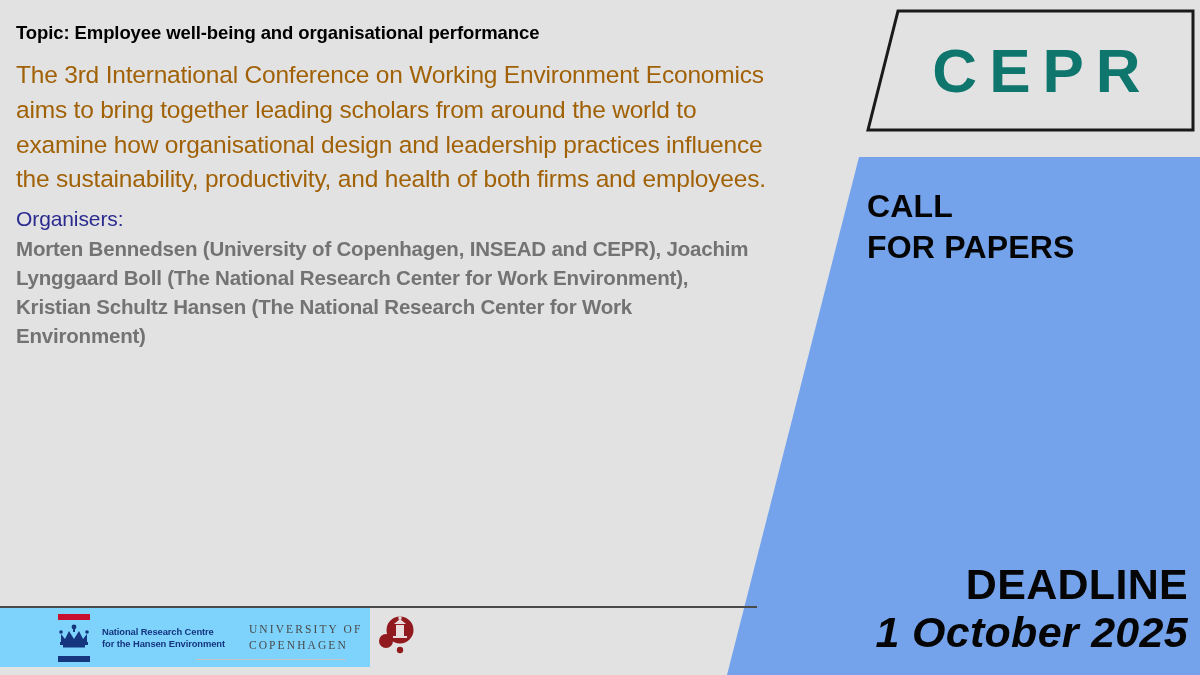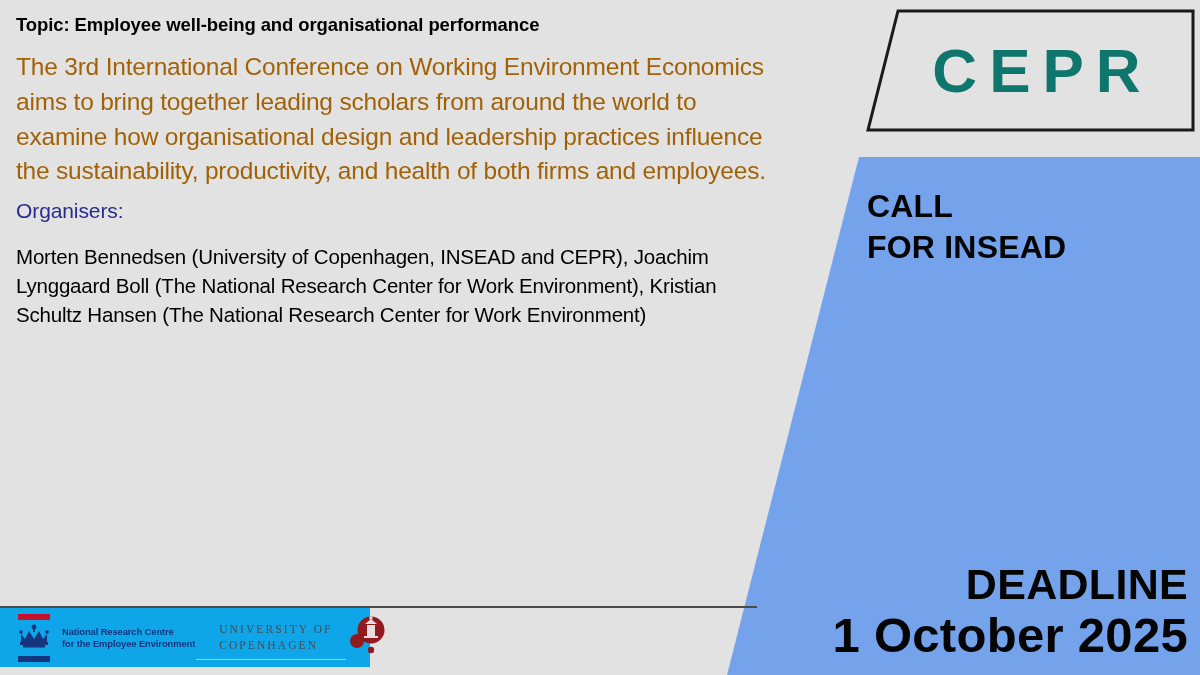--- a/index.html
+++ b/index.html
@@ -44,60 +44,61 @@
     color:#111;
   }
   #conf-title{
     font-size:31px;
     font-weight:bold;
     line-height:1.18;
     letter-spacing:-0.2px;
     color:#000;
   }
   #conf-topic{
-    margin-top:0;
+    margin-top:8px;
     font-size:18.5px;
     font-weight:bold;
     color:#000;
     letter-spacing:-0.1px;
   }
   #conf-desc{
     margin-top:14px;
     font-size:24.5px;
     line-height:1.42;
     color:#a16207;
     letter-spacing:-0.2px;
     max-width:760px;
   }
   #organisers-label{
     margin-top:10px;
     font-size:21px;
     color:#2b2b8f;
     letter-spacing:-0.1px;
   }
   #organisers-names{
-    margin-top:19px;
+    margin-top:3px;
     font-size:20.5px;
     line-height:1.42;
-    color:#000000;
+    color:#737373;
     letter-spacing:-0.2px;
     max-width:745px;
+    font-weight:bold;
   }
 
   
   #footer-rule{
     position:absolute;
     left:0; top:606px; width:757px; height:2px;
     background:#4a4a4a;
   }
   #logo-strip{
     position:absolute;
     left:0; top:608px; width:370px; height:59px;
-    background:#0ea5e9;
-    display:flex; align-items:center;
+    background:#7dd3fc;
+    display:flex; align-items:center;padding-left:40px;
   }
   #nrcwe-logo{
     display:flex; align-items:center;
     margin-left:14px;
   }
   #nrcwe-mark{ width:42px; }
   #nrcwe-mark svg{ display:block; }
   #nrcwe-text{
     margin-left:6px;
     font-size:9.4px;
@@ -143,24 +144,25 @@
     text-align:right;
     color:#050505;
   }
   #deadline-label{
     font-size:43px;
     font-weight:bold;
     letter-spacing:0.3px;
     line-height:1.12;
   }
   #deadline-date{
-    font-size:49px;
+    font-size:43px;
     font-weight:bold;
     letter-spacing:0.3px;
     line-height:1.12;
+    font-style:italic;
   }
 </style>
 </head>
 <body style="background: rgb(226, 226, 226);">
 
 <div id="blue-panel">
   <svg viewBox="0 0 1200 675" xmlns="http://www.w3.org/2000/svg">
     <polygon id="blue-shape" points="859,157 1200,157 1200,675 727,675" fill="#74a3ec"></polygon>
   </svg>
 </div>
@@ -194,21 +196,21 @@
           <rect x="9" y="33" width="22" height="2.5"></rect>
           <circle cx="20" cy="15" r="2.4"></circle>
           <rect x="19" y="15" width="2" height="5"></rect>
           <circle cx="7" cy="20" r="1.8"></circle>
           <circle cx="33" cy="20" r="1.8"></circle>
         </g>
       </svg>
     </div>
     <div id="nrcwe-text">
       <div>National Research Centre</div>
-      <div>for the Employee Environment</div>
+      <div>for the Hansen Environment</div>
     </div>
   </div>
 
   <div id="ucph-logo">
     <div id="ucph-text">
       <div>UNIVERSITY OF</div>
       <div>COPENHAGEN</div>
     </div>
     <div id="ucph-seal">
       <svg width="48" height="46" viewBox="0 0 48 46" xmlns="http://www.w3.org/2000/svg">
@@ -222,19 +224,19 @@
         <circle cx="16" cy="26" r="7" fill="#901a1e"></circle>
         <circle cx="30" cy="35" r="3.2" fill="#901a1e"></circle>
       </svg>
     </div>
   </div>
 </div>
 <div id="ucph-rule"></div>
 
 <div id="call-block">
   <div>CALL</div>
-  <div>FOR INSEAD</div>
+  <div>FOR PAPERS</div>
 </div>
 
 <div id="deadline-block">
   <div id="deadline-label">DEADLINE</div>
   <div id="deadline-date">1 October 2025</div>
 </div>
 
 </body></html>

